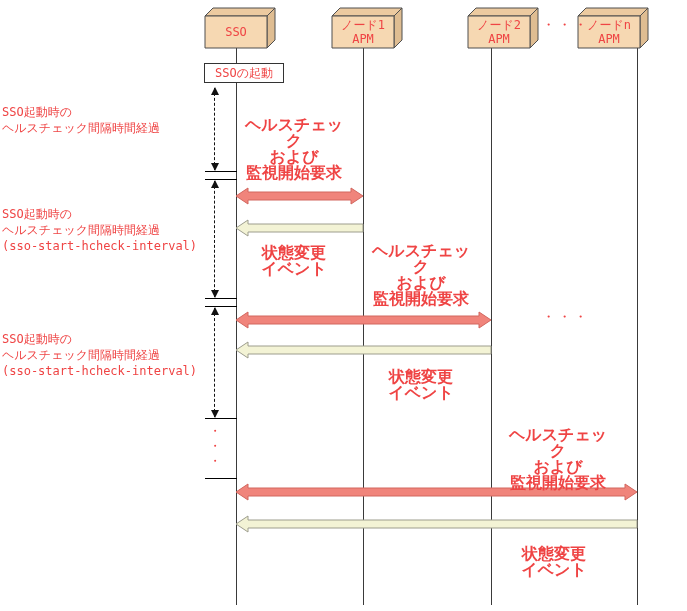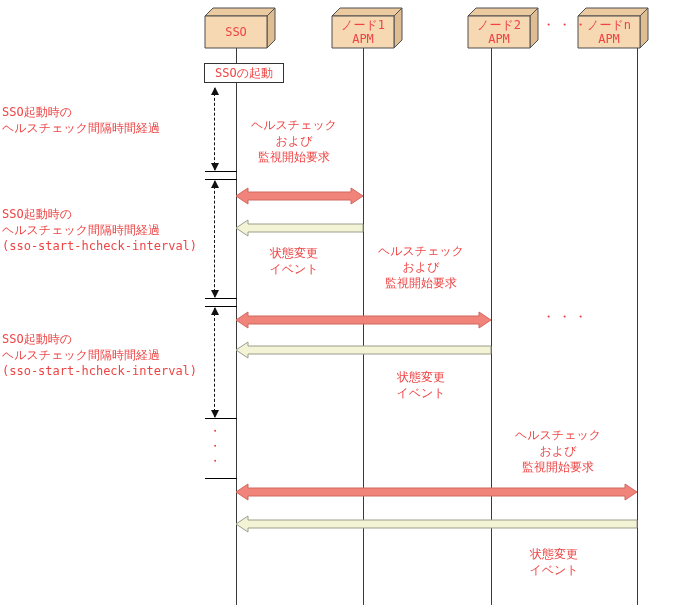--- a/index.html
+++ b/index.html
@@ -16,21 +16,21 @@
     position:absolute; left:0; top:9px; width:62px; height:32px;
     display:flex; flex-direction:column; align-items:center; justify-content:center;
     font-size:12px; line-height:14px;
   }
   .startup {
     position:absolute; left:204px; top:63px; width:80px; height:20px;
     background:#fff; border:1px solid #333; font-size:12px;
     display:flex; align-items:center; justify-content:center; z-index:3;
   }
   .interval-label { position:absolute; left:2px; font-size:12px; line-height:16px; white-space:nowrap; z-index:2; }
-  .msg { position:absolute; width:112px; font-size:12px; line-height:16px; text-align:center; z-index:3; }
+  .msg { position:absolute; width:112px; font-size:16px; line-height:16px; text-align:center; z-index:3;font-weight:bold; }
   .vdarrow { position:absolute; left:214px; width:0; border-left:1px dashed #111; z-index:1; }
   .vdarrow::before {
     content:""; position:absolute; left:-4px; top:-1px;
     border-left:4px solid transparent; border-right:4px solid transparent; border-bottom:8px solid #111;
   }
   .vdarrow::after {
     content:""; position:absolute; left:-4px; bottom:-1px;
     border-left:4px solid transparent; border-right:4px solid transparent; border-top:8px solid #111;
   }
   .tick { position:absolute; left:205px; width:32px; height:0; border-top:1px solid #000; z-index:2; }

